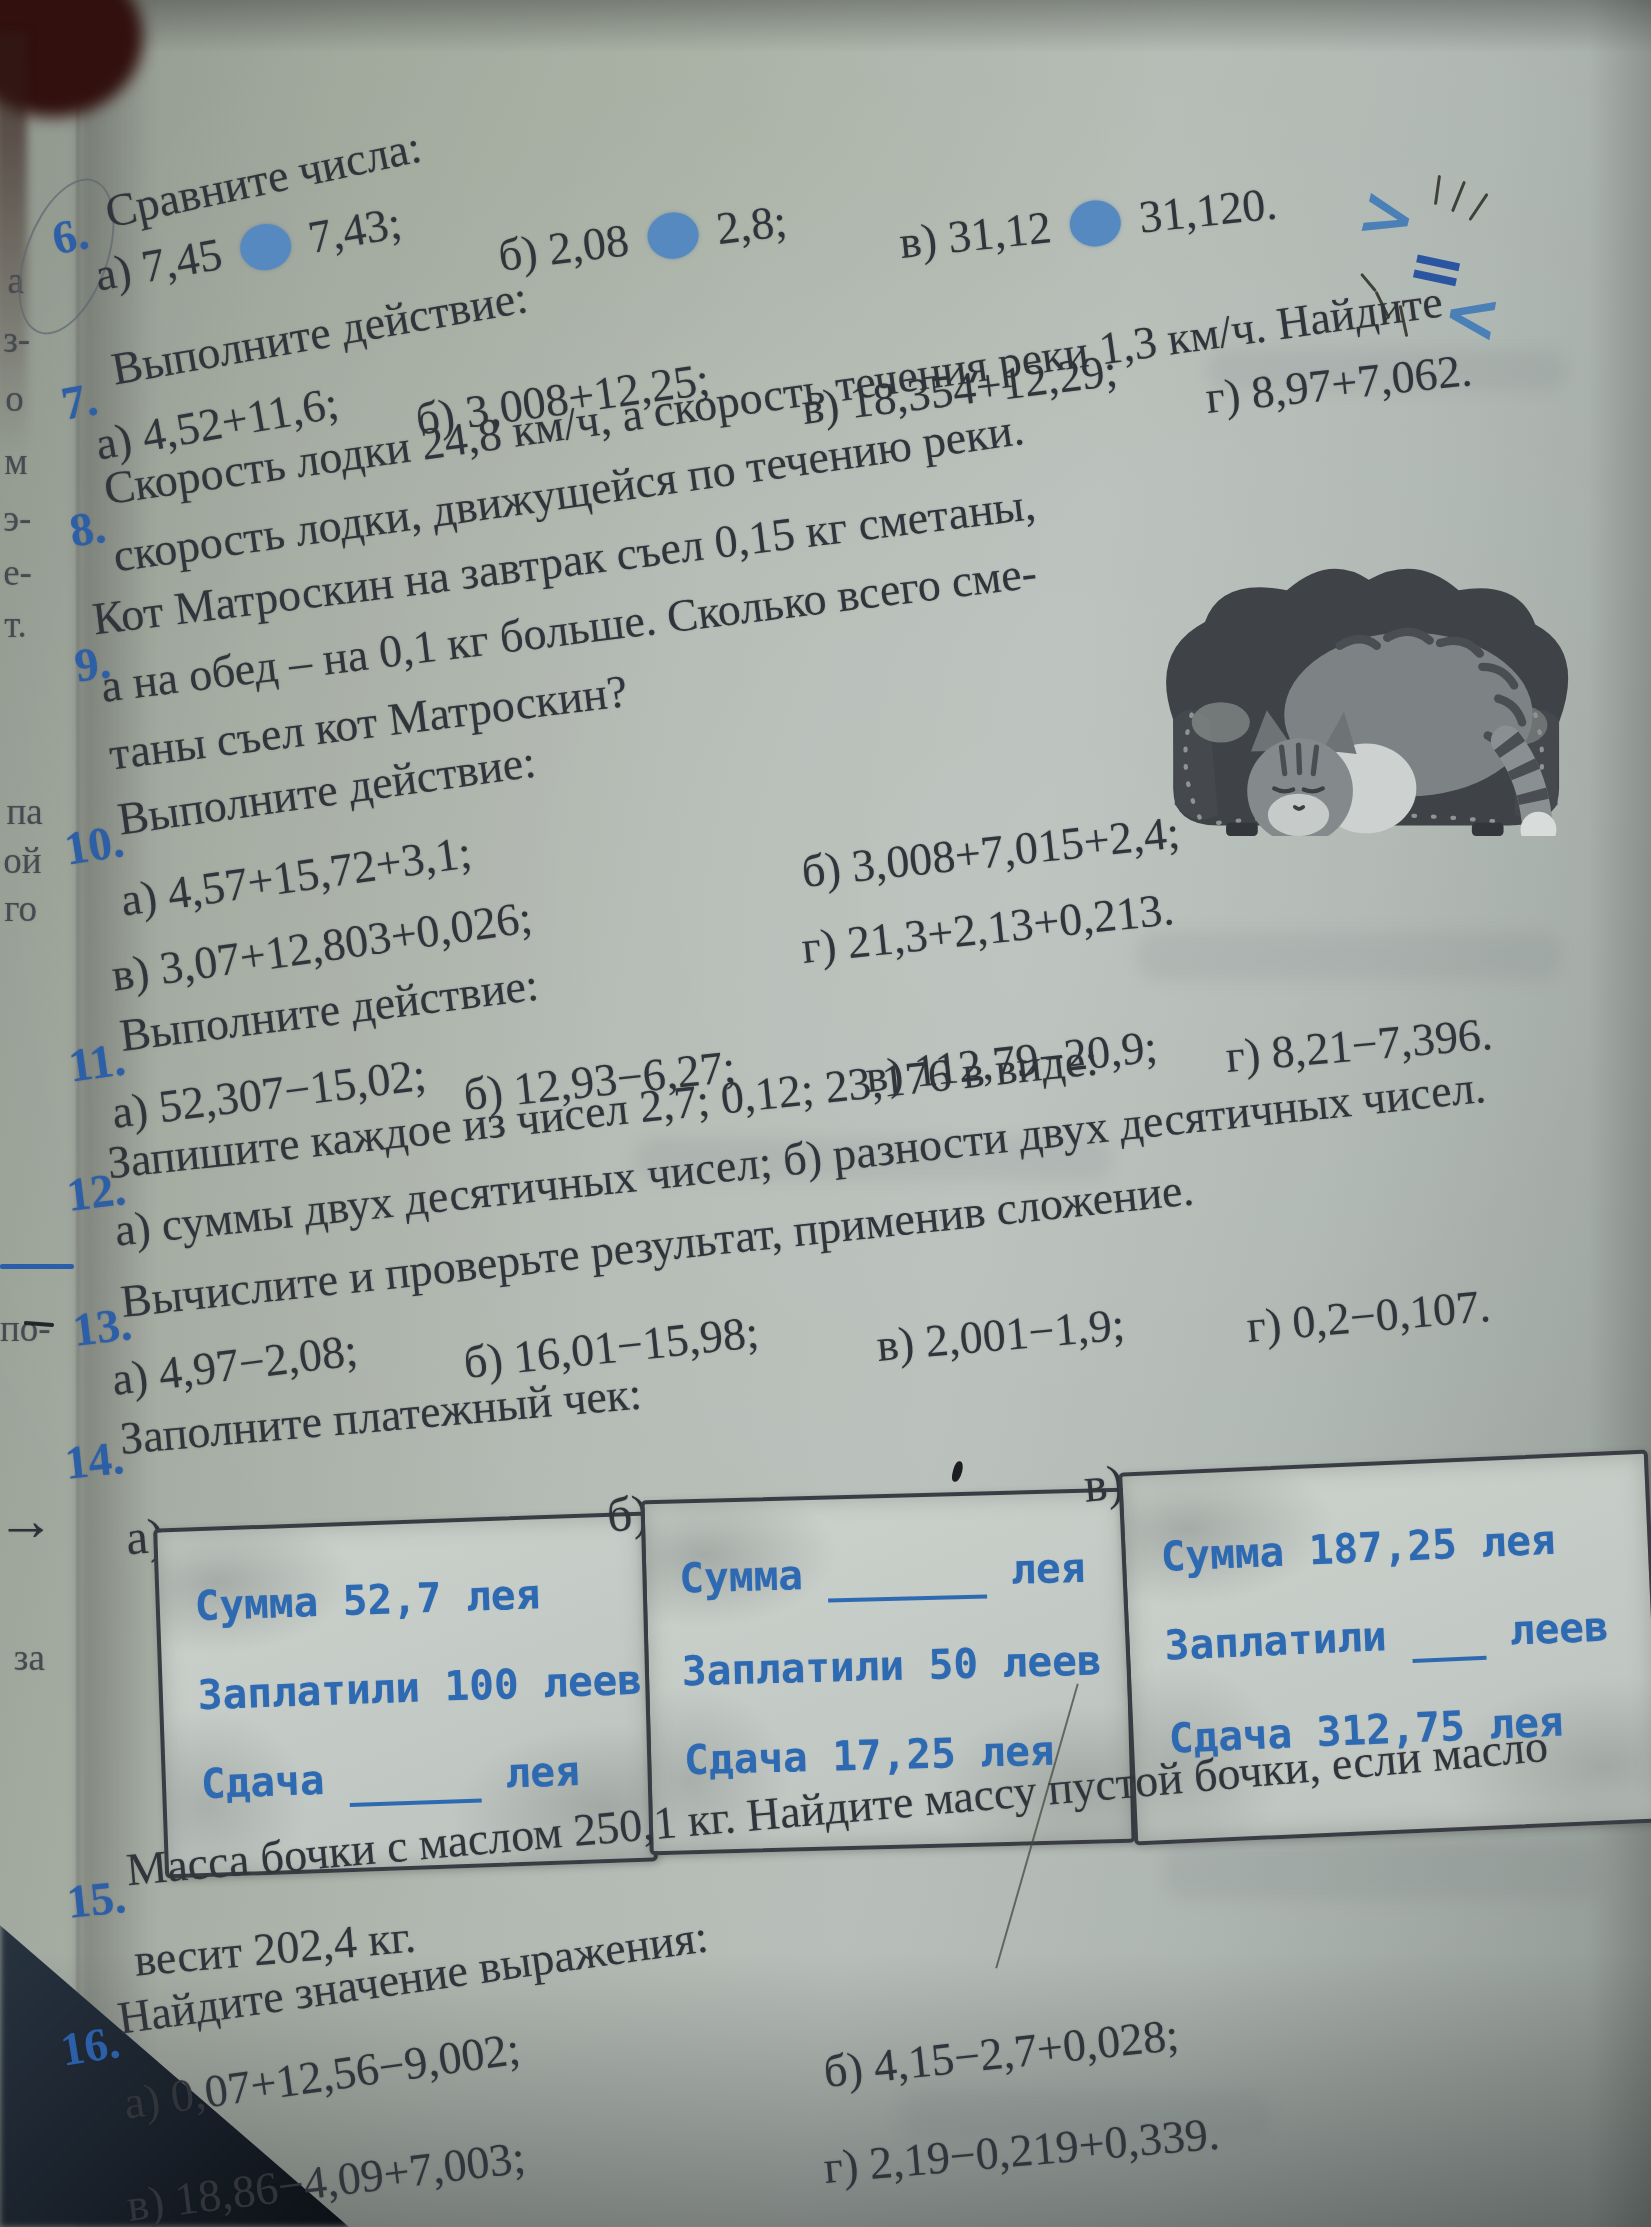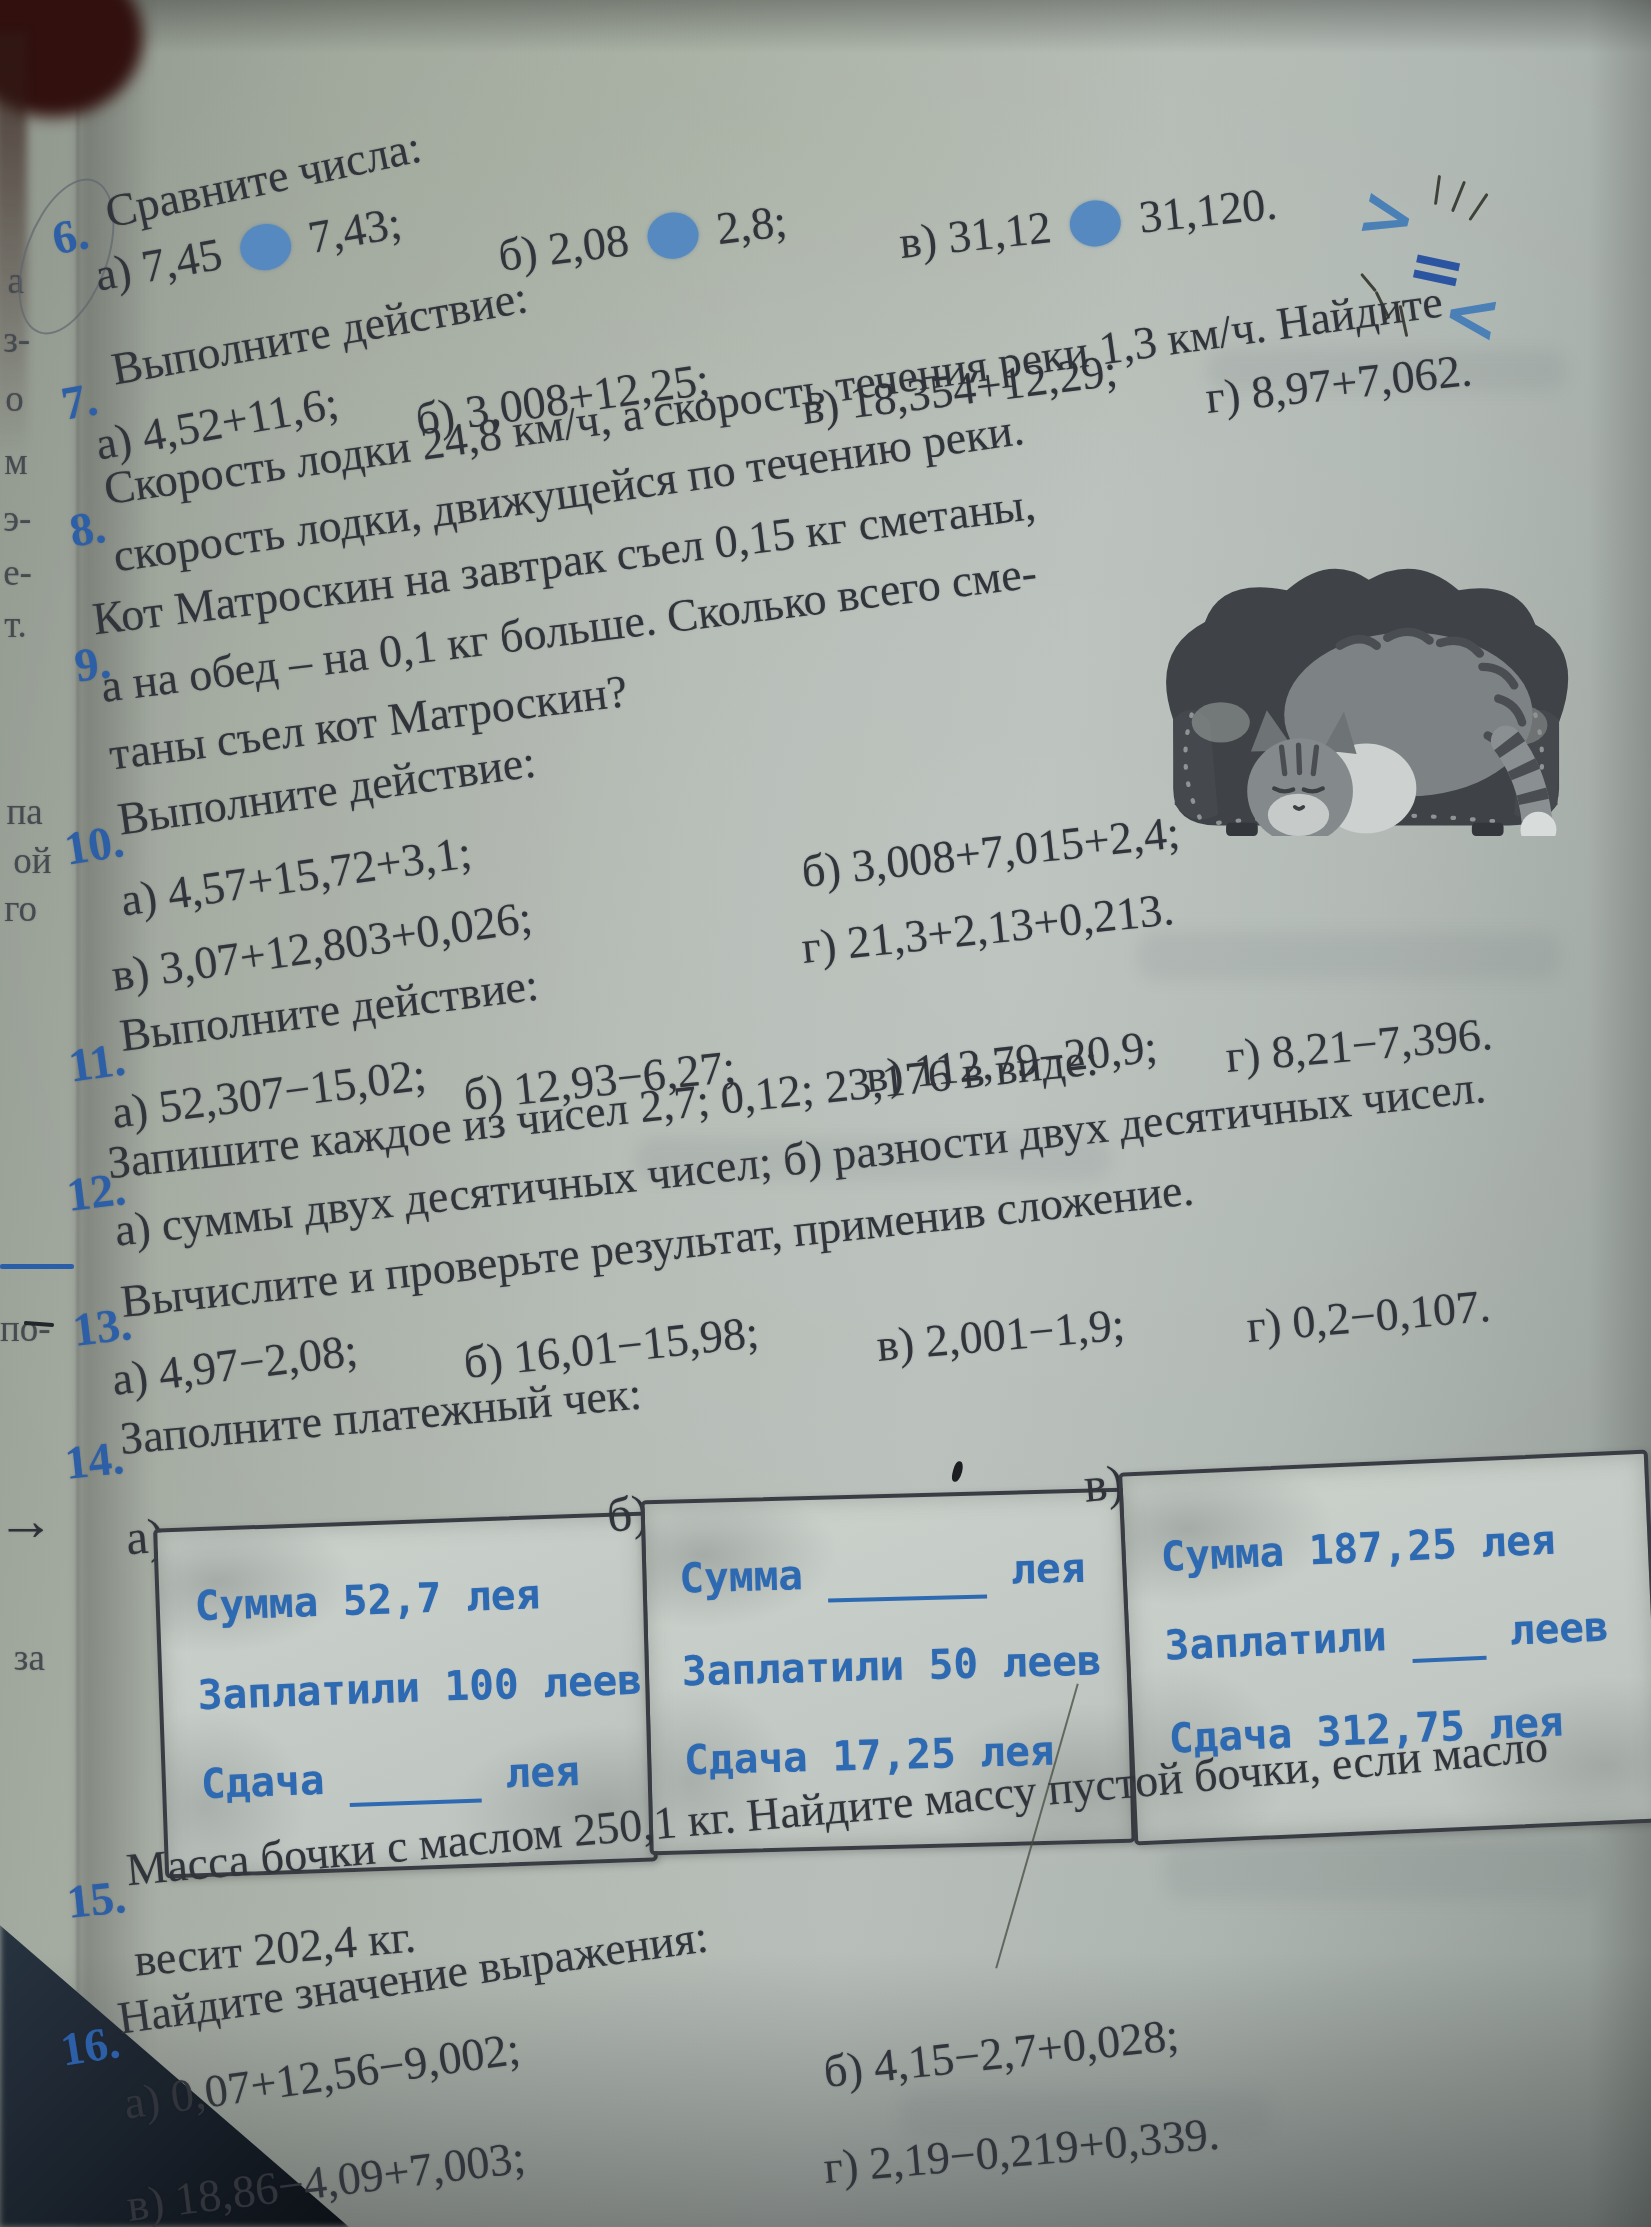--- a/index.html
+++ b/index.html
@@ -56,21 +56,21 @@
   <div class="smudge" style="left:900px;top:2091px;width:371px;height:48px;"></div>
 
   <span class="frag" style="left:7.4px;top:259px;">а</span>
   <span class="frag" style="left:3.2px;top:318px;">з-</span>
   <span class="frag" style="left:5.3px;top:377px;">о</span>
   <span class="frag" style="left:4.2px;top:440px;">м</span>
   <span class="frag" style="left:3.2px;top:497px;">э-</span>
   <span class="frag" style="left:3.2px;top:551px;">е-</span>
   <span class="frag" style="left:4.2px;top:603px;">т.</span>
   <span class="frag" style="left:6.4px;top:790px;font-family:Liberation Serif, serif;">па</span>
-  <span class="frag" style="left:3.2px;top:839px;margin-left:10px;">ой</span>
+  <span class="frag" style="left:3.2px;top:839px;">ой</span>
   <span class="frag" style="left:4.2px;top:887px;">го</span>
   <span class="frag" style="left:0px;top:1307px;">по-</span>
   <span class="frag" style="left:-3.2px;top:1487px;font-size:58px;color:#2e3138;">→</span>
   <span class="frag" style="left:13.8px;top:1636px;">за</span>
   <div class="ov" style="left:0;top:1264px;width:74px;height:4.8px;background:#2a5ea8;border-radius:2.1px;"></div>
   <div class="ov" style="left:24px;top:1322px;width:30px;height:3.7px;background:#23262b;transform:rotate(4deg);border-radius:1.6px;"></div>
 
   <span class="pnum" style="left:53px;top:212px;transform:rotate(-12deg);">6.</span>
   <div class="ov" style="left:25.4px;top:175px;width:79px;height:159px;border:2.6px solid rgba(96,102,112,.7);border-radius:50%;transform:rotate(20deg);"></div>
   <span class="ptext" style="left:106px;top:186px;transform:rotate(-12deg);">Сравните числа:</span>

